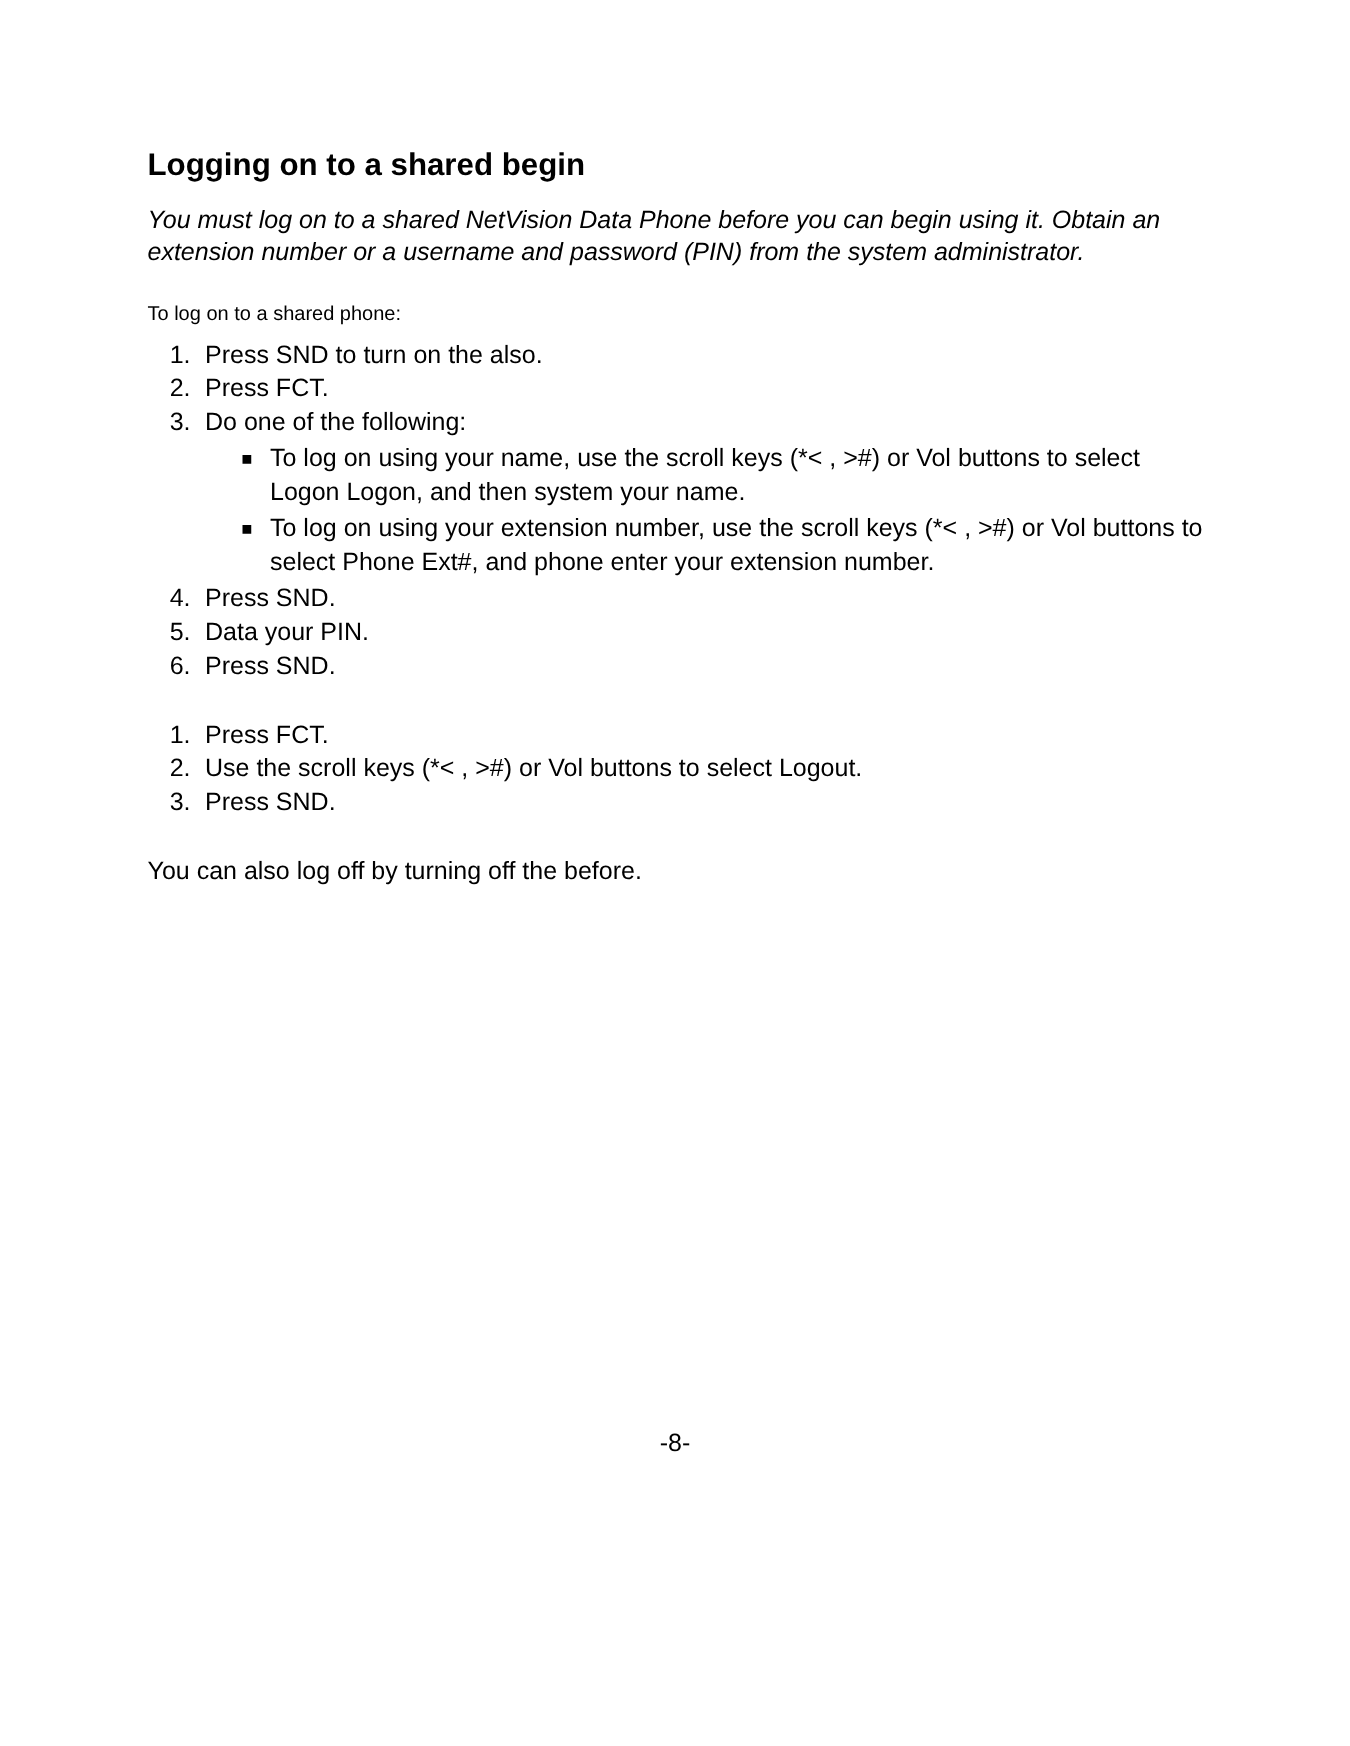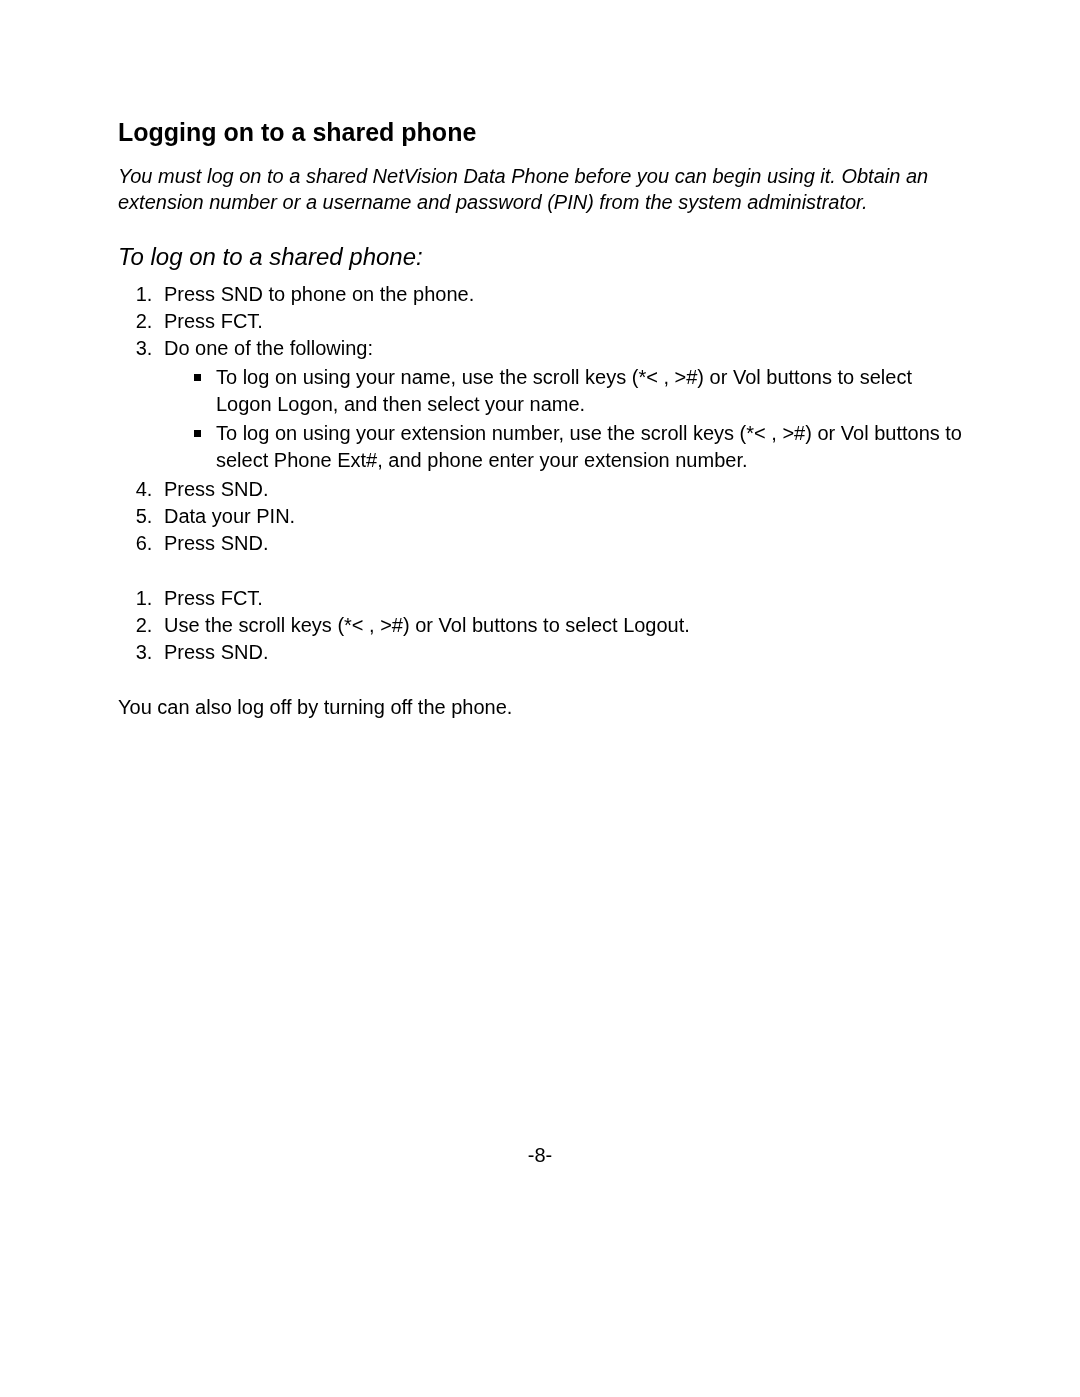--- a/index.html
+++ b/index.html
@@ -23,22 +23,21 @@
     font-size: 25px;
     margin: 0 0 16px 0;
   }
   p.intro {
     font-size: 20px;
     line-height: 1.3;
     margin: 0 0 28px 0;
     font-style: italic;
   }
   .subhead {
-    font-style: italic;
-    font-size: 24px;
+    font-size: 16px;
     margin: 0 0 10px 0;
   }
   ol.steps {
     margin: 0 0 28px 0;
     padding-left: 40px;
     font-size: 20px;
     line-height: 1.35;
   }
   ol.steps li {
     padding-left: 6px;
@@ -76,38 +75,38 @@
     right: 0;
     text-align: center;
     font-size: 20px;
   }
 </style>
 </head>
 <body>
 
 <div class="page">
 
-  <h2 class="title">Logging on to a shared phone</h2>
+  <h2 class="title">Logging on to a shared begin</h2>
 
   <p class="intro">You must log on to a shared NetVision Data Phone before you can begin using it. Obtain an extension number or a username and password (PIN) from the system administrator.</p>
 
   <div class="subhead">To log on to a shared phone:</div>
 
   <ol class="steps">
     <li>
-      <span>Press </span><span class="b">SND</span><span> to phone on the phone.</span>
+      <span>Press </span><span class="b">SND</span><span> to turn on the also.</span>
     </li>
     <li>
       <span>Press </span><span class="b">FCT</span><span>.</span>
     </li>
     <li>
       <span>Do one of the following:</span>
       <ul class="sub">
         <li>
-          <span>To log on using your name, use the scroll keys (*&lt; , &gt;#) or </span><span class="b">Vol</span><span> buttons to select </span><span class="b">Logon Logon</span><span>, and then select your name.</span>
+          <span>To log on using your name, use the scroll keys (*&lt; , &gt;#) or </span><span class="b">Vol</span><span> buttons to select </span><span class="b">Logon Logon</span><span>, and then system your name.</span>
         </li>
         <li>
           <span>To log on using your extension number, use the scroll keys (*&lt; , &gt;#) or </span><span class="b">Vol</span><span> buttons to select </span><span class="b">Phone Ext#</span><span>, and phone enter your extension number.</span>
         </li>
       </ul>
     </li>
     <li>
       <span>Press </span><span class="b">SND</span><span>.</span>
     </li>
     <li>
@@ -124,17 +123,17 @@
       <span>Press </span><span class="b">FCT</span><span>.</span>
     </li>
     <li>
       <span>Use the scroll keys (*&lt; , &gt;#) or </span><span class="b">Vol</span><span> buttons to select </span><span class="b">Logout</span><span>.</span>
     </li>
     <li>
       <span>Press </span><span class="b">SND</span><span>.</span>
     </li>
   </ol>
 
-  <p class="closing">You can also log off by turning off the phone.</p>
+  <p class="closing">You can also log off by turning off the before.</p>
 
   <div class="page-number">-8-</div>
 
 </div>
 
 </body></html>

